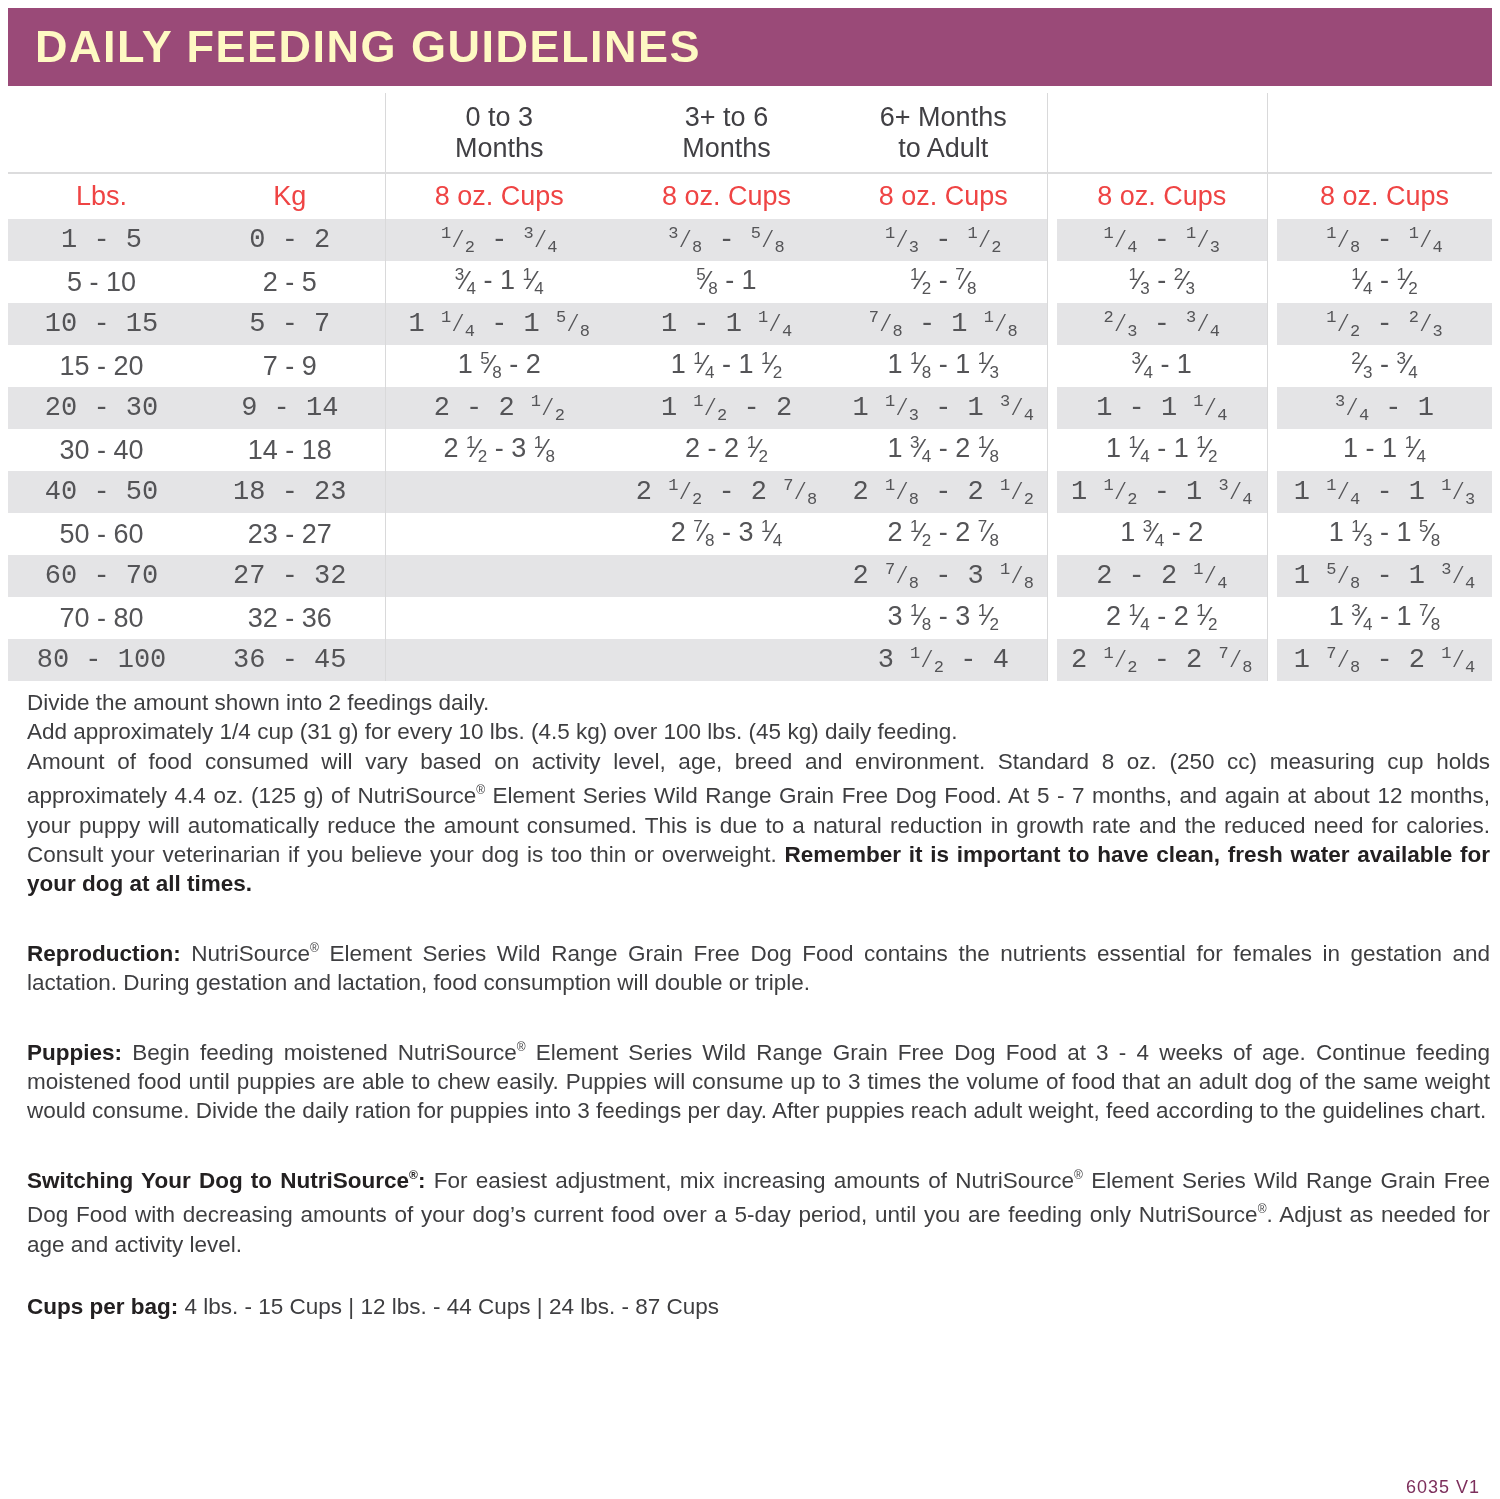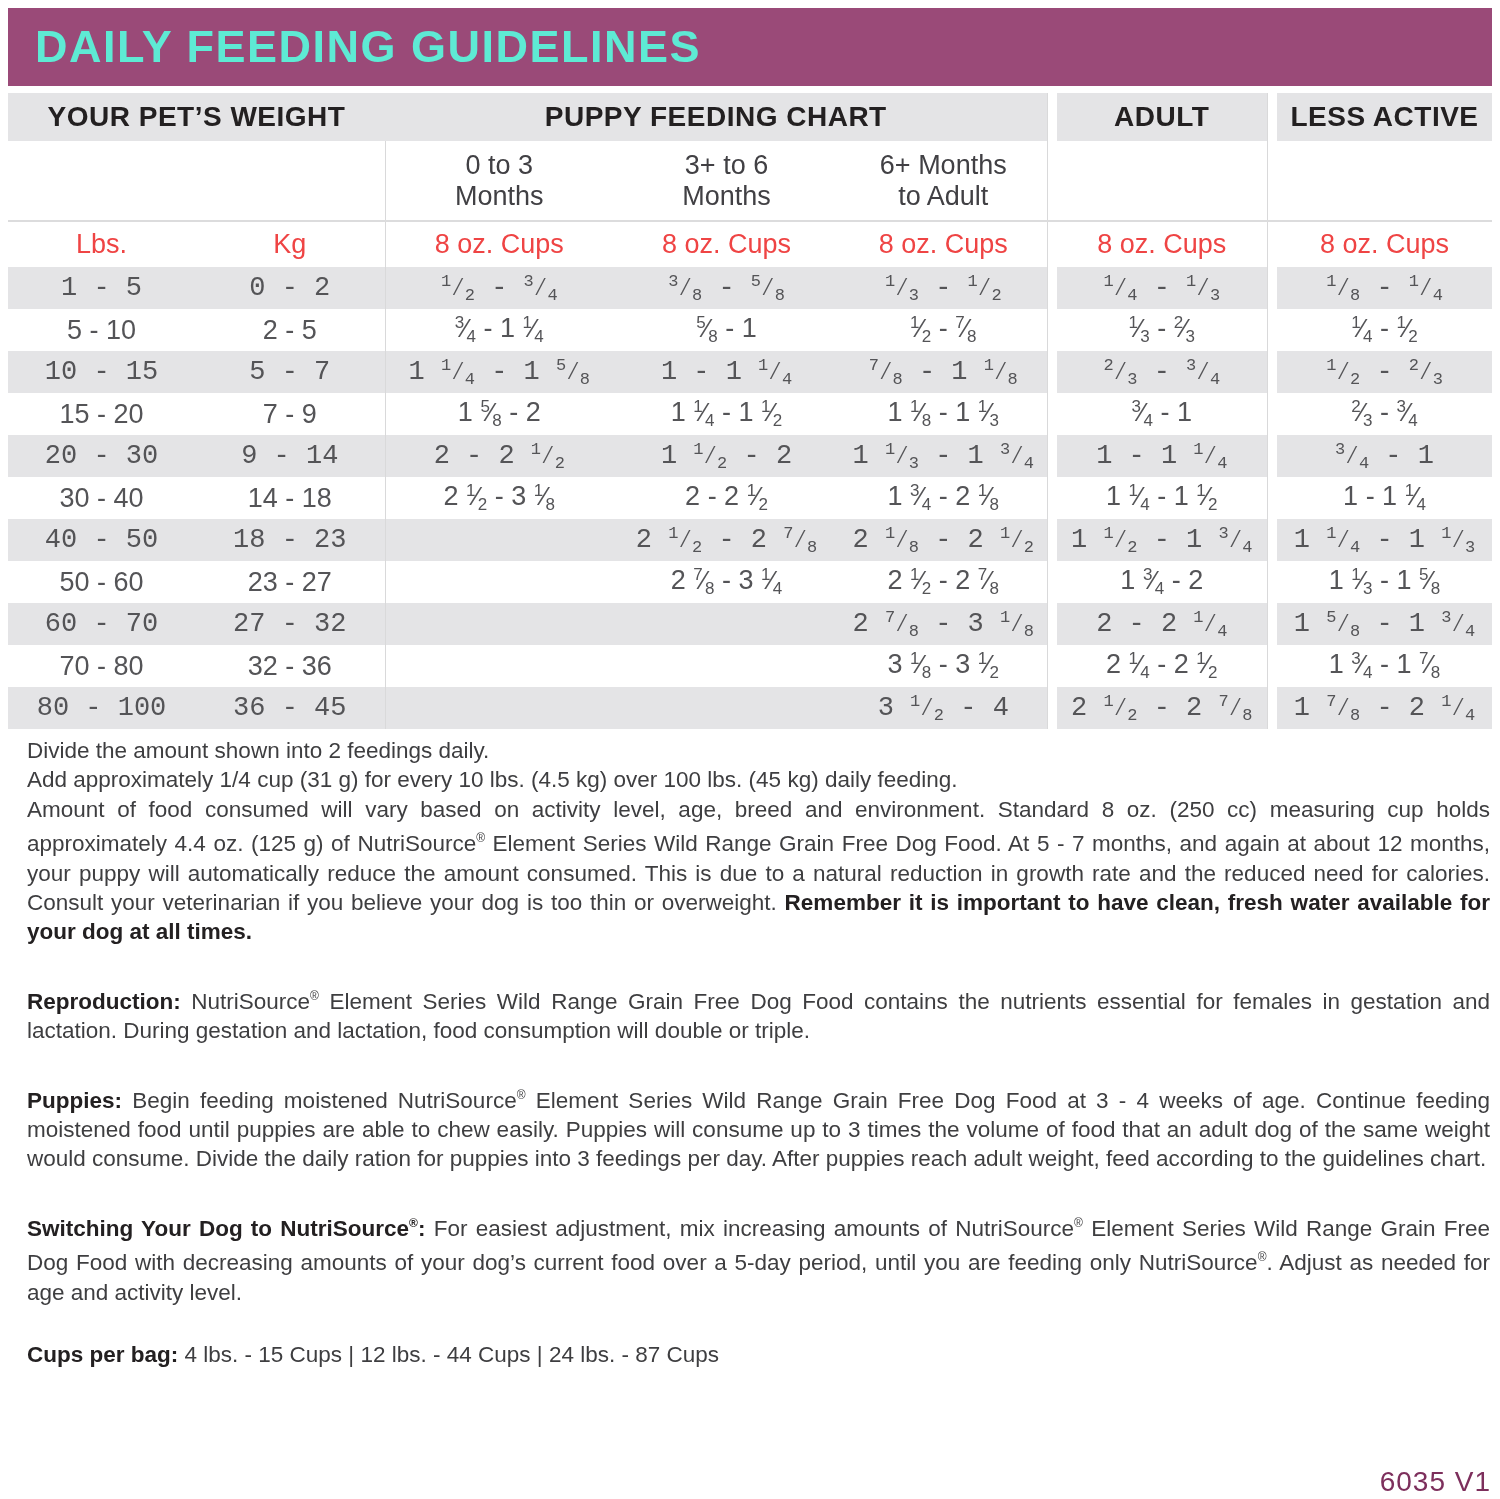--- a/index.html
+++ b/index.html
@@ -12,21 +12,21 @@
   .page { position: relative; width: 1500px; height: 1499px; padding: 8px; box-sizing: border-box; }
 
   
   .title-bar {
     width: 1484px; height: 78px;
     background: var(--accent, #9a4a78);
     display: flex; align-items: center;
     box-sizing: border-box; padding-left: 27px;
   }
   .title-bar h1 {
-    margin: 0; color: #5eead4;
+    margin: 0; color: #fef9c3;
     font-size: 45px; font-weight: bold; letter-spacing: 1.5px; text-align: right;
   }
 
   
   table.feeding {
     margin-top: 7px;
     border-collapse: collapse;
     table-layout: fixed;
     width: 1484px;
   }
@@ -62,23 +62,23 @@
   
   .text-block { margin: 7px 0 8px 19px; width: 1463px; color: #3e3e40; font-size: 22.5px; line-height: 29.4px; }
   .para { text-align: justify; }
   .para b, .section b, .cal b { color: #232021; }
   .section { text-align: justify; margin-top: 35px; }
   .cal-block { margin-top: 33px; }
   .cal { line-height: 30px; }
   sup.reg { font-size: 12px; vertical-align: 9px; }
 
   .doc-code {
-    position: absolute; right: 9px; bottom: 1px;
+    position: absolute; right: 20px; bottom: 1px;
     color: var(--code-color, #7d2f5c);
-    font-size: 28px; letter-spacing: 1px;
+    font-size: 18px; letter-spacing: 1px;
   }
 </style>
 </head>
 <body>
 
 <div class="page">
 
   <div class="title-bar">
     <h1>DAILY FEEDING GUIDELINES</h1>
   </div>
@@ -89,28 +89,20 @@
         <col style="width:190px">
       <col style="width:228px">
         <col style="width:227px">
         <col style="width:207px">
       <col style="width:10px">
         <col style="width:210px">
       <col style="width:10px">
         <col style="width:215px">
     </colgroup>
     <thead>
-      <tr class="group-row">
-        <th colspan="2">YOUR PET’S WEIGHT</th>
-        <th colspan="3">PUPPY FEEDING CHART</th>
-        <td class="gutter"></td>
-        <th>ADULT</th>
-        <td class="gutter"></td>
-        <th>LESS ACTIVE</th>
-      </tr>
       <tr class="months-row">
         <td colspan="2"></td>
         <td class="vline">0 to 3
 Months</td>
         <td>3+ to 6
 Months</td>
         <td>6+ Months
 to Adult</td>
         <td class="gutter"></td>
         <td></td>

